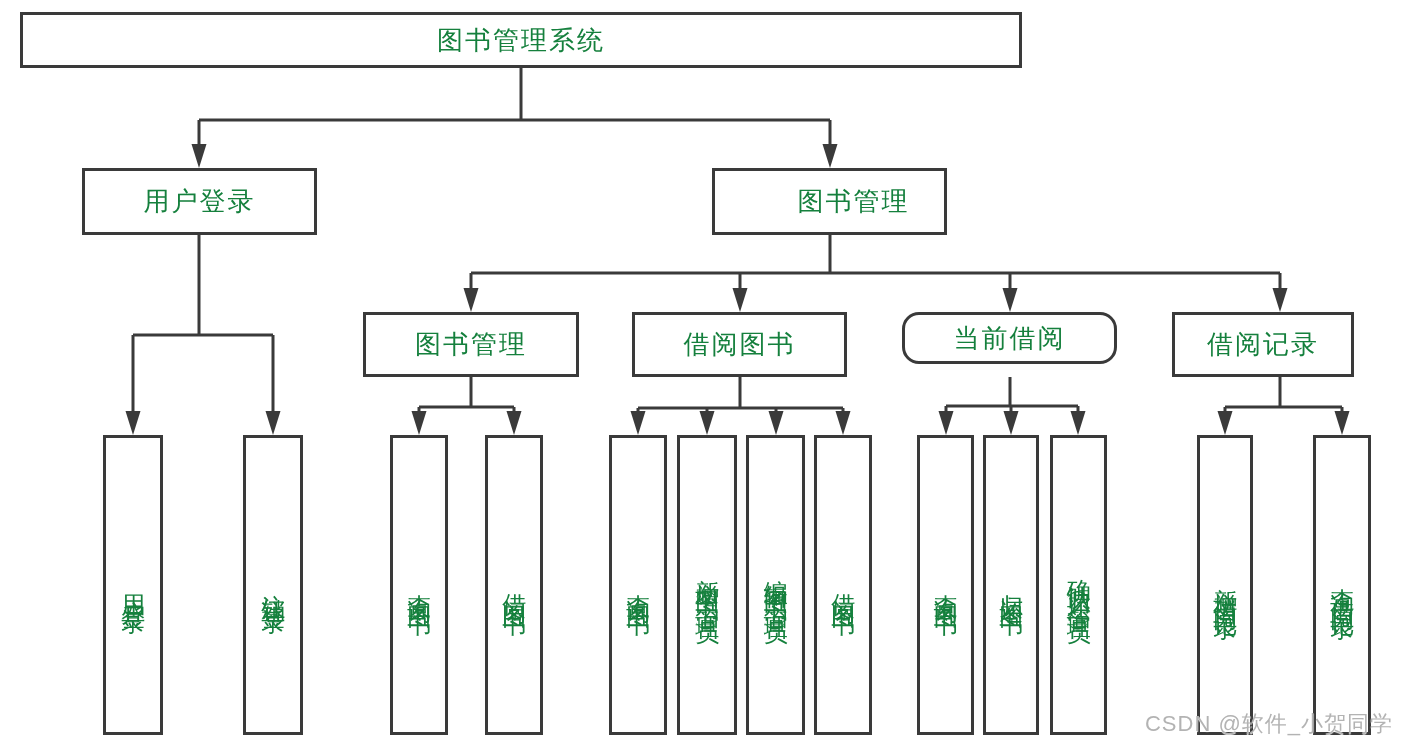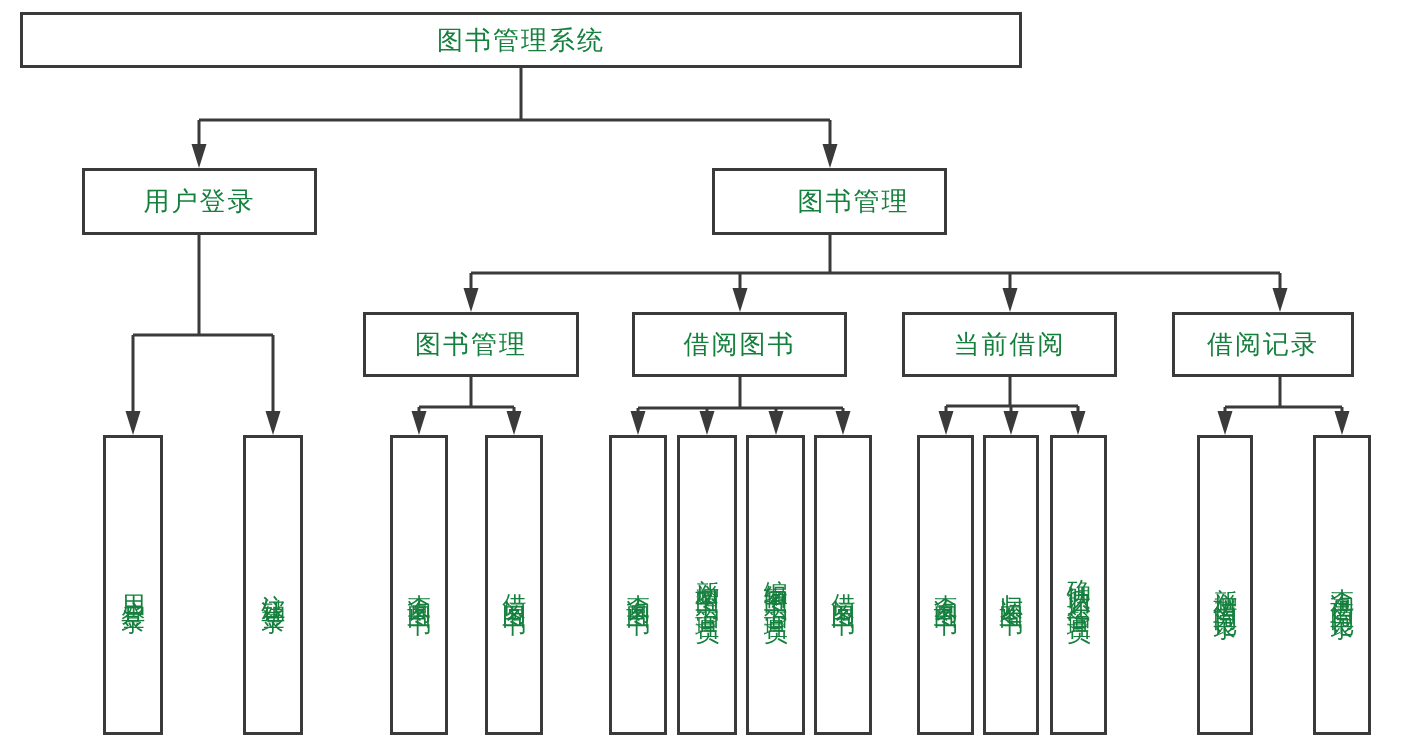--- a/index.html
+++ b/index.html
@@ -53,34 +53,35 @@
       </g>
     </svg>
 
   <div class="box h" style="left:20px;top:12px;width:1002px;height:56px;">图书管理系统</div>
 
   <div class="box h" style="left:82px;top:168px;width:235px;height:67px;">用户登录</div>
   <div class="box h" style="left:712px;top:168px;width:235px;height:67px;padding-left:48px;">图书管理</div>
 
   <div class="box h" style="left:363px;top:312px;width:216px;height:65px;">图书管理</div>
   <div class="box h" style="left:632px;top:312px;width:215px;height:65px;">借阅图书</div>
-  <div class="box h" style="left:902px;top:312px;width:215px;height:65px;">当前借阅</div>
+  <div class="box h" style="left:902px;top:312px;width:215px;height:52px;border-radius:17px;">当前借阅</div>
   <div class="box h" style="left:1172px;top:312px;width:182px;height:65px;">借阅记录</div>
 
   <div class="box v" style="left:103px;top:435px;width:60px;height:300px;">用户登录</div>
   <div class="box v" style="left:243px;top:435px;width:60px;height:300px;">注销登录</div>
 
   <div class="box v" style="left:390px;top:435px;width:58px;height:300px;">查询图书</div>
   <div class="box v" style="left:485px;top:435px;width:58px;height:300px;">借阅图书</div>
 
   <div class="box v" style="left:609px;top:435px;width:58px;height:300px;">查询图书</div>
   <div class="box v" style="left:677px;top:435px;width:60px;height:300px;">新增图书（管理员）</div>
   <div class="box v" style="left:746px;top:435px;width:59px;height:300px;">编辑图书（管理员）</div>
   <div class="box v" style="left:814px;top:435px;width:58px;height:300px;">借阅图书</div>
 
   <div class="box v" style="left:917px;top:435px;width:57px;height:300px;">查询图书</div>
   <div class="box v" style="left:983px;top:435px;width:56px;height:300px;">归还图书</div>
   <div class="box v" style="left:1050px;top:435px;width:57px;height:300px;">确认归还（管理员）</div>
 
   <div class="box v" style="left:1197px;top:435px;width:56px;height:300px;">新增借阅记录</div>
   <div class="box v" style="left:1313px;top:435px;width:58px;height:300px;">查询借阅记录</div>
 
+  <div id="watermark">CSDN @软件_小贺同学</div>
 </div>
 
 </body></html>

